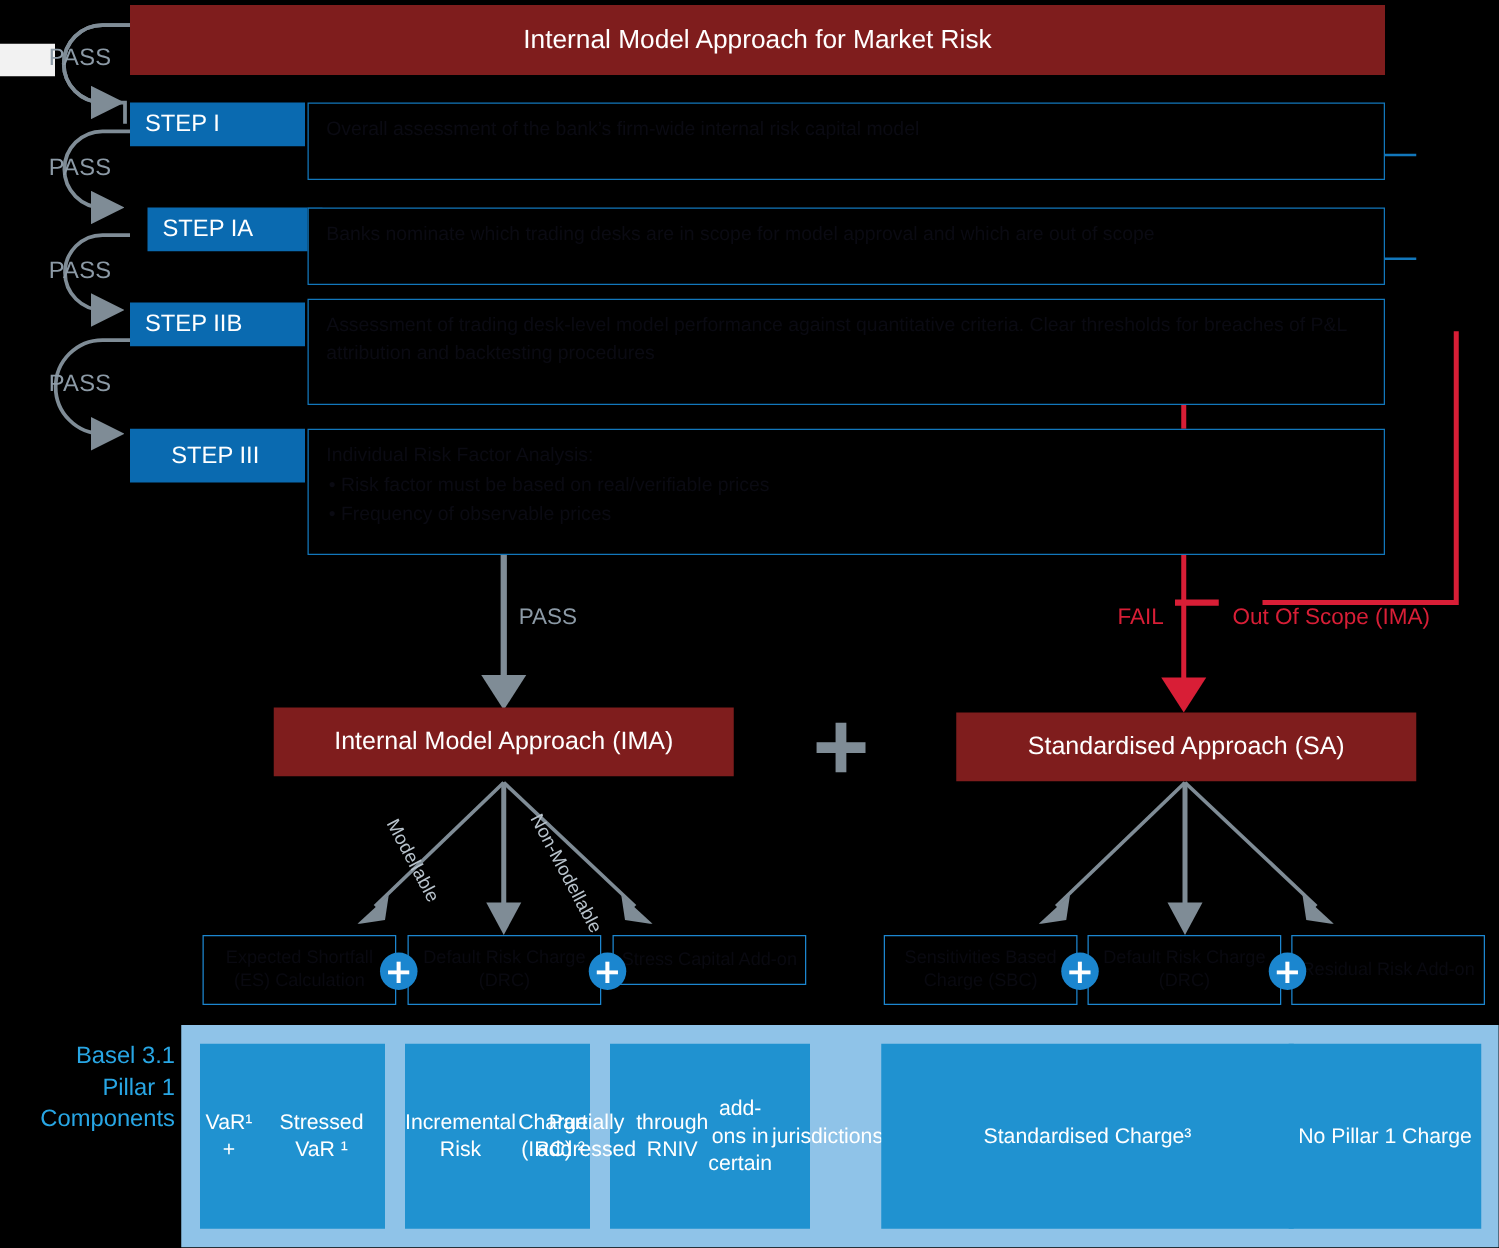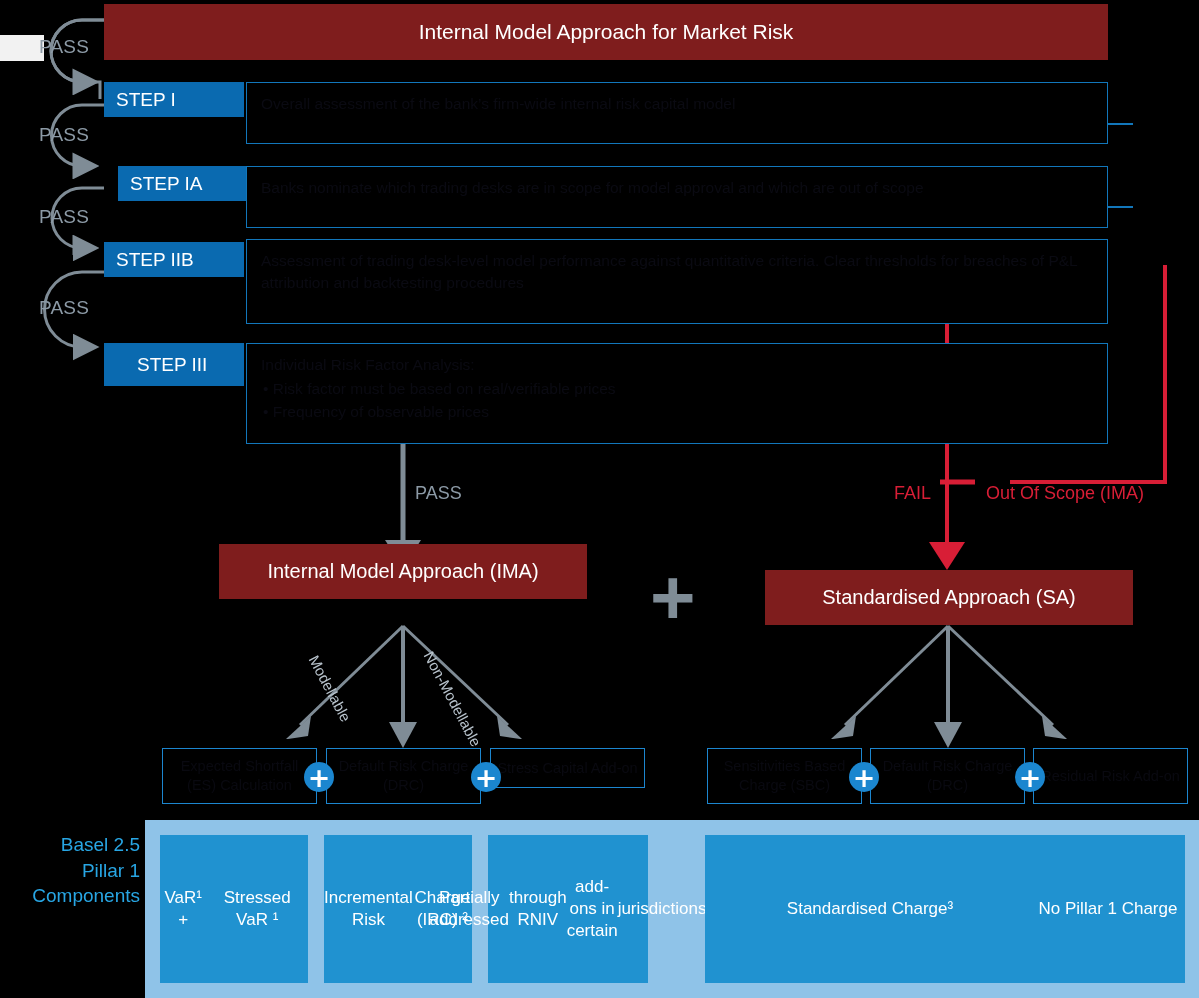--- a/index.html
+++ b/index.html
@@ -49,21 +49,21 @@
     font-size: 21px;
   }
   .pass-label {
     position: absolute;
     color: #8c9aa6;
     font-size: 19px;
     letter-spacing: .2px;
   }
 
   
-  #ima-box  { left: 219px; top: 544px; width: 368px; height: 55px; font-size: 20px; }
+  #ima-box  { left: 219px; top: 566px; width: 368px; height: 55px; font-size: 20px; }
   #sa-box   { left: 765px; top: 570px; width: 368px; height: 55px; font-size: 20px; }
 
   .plus-big {
     position: absolute;
     color: #7f8c96;
     font-size: 78px;
     font-weight: bold;
     line-height: 1;
   }
 
@@ -240,21 +240,21 @@
   <div class="plus-circle" style="left:471px; top:762px;">+</div>
   <div class="comp-box" style="left:490px; top:748px; width:155px; height:40px;">Stress Capital Add-on</div>
 
   <div class="comp-box" style="left:707px; top:748px; width:155px; height:56px;">Sensitivities Based Charge (SBC)</div>
   <div class="plus-circle" style="left:849px; top:762px;">+</div>
   <div class="comp-box" style="left:870px; top:748px; width:155px; height:56px;">Default Risk Charge (DRC)</div>
   <div class="plus-circle" style="left:1015px; top:762px;">+</div>
   <div class="comp-box" style="left:1033px; top:748px; width:155px; height:56px;">Residual Risk Add-on</div>
 
   <div id="basel-label">
-    <div>Basel 2.5</div>
+    <div>Basel 3.1</div>
     <div>Pillar 1</div>
     <div>Components</div>
   </div>
 
   <div id="basel-band">
     <div class="basel-cell" style="left:15px; top:15px; width:148px; height:148px;">
         <div>VaR¹ +</div>
         <div>Stressed VaR ¹</div>
       </div>
     <div class="basel-cell" style="left:179px; top:15px; width:148px; height:148px;">

